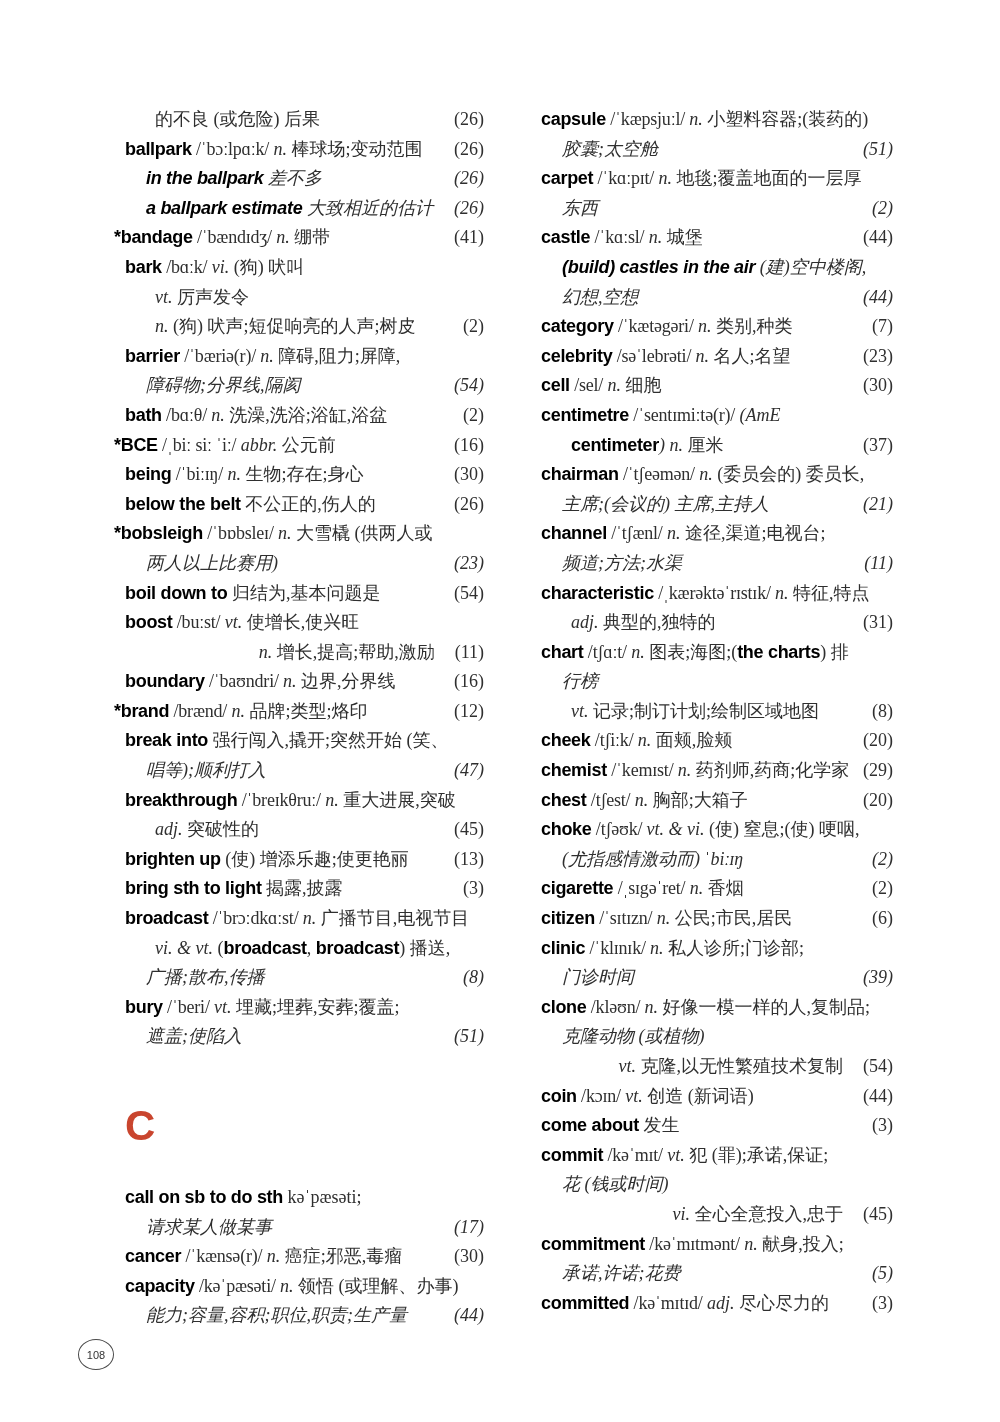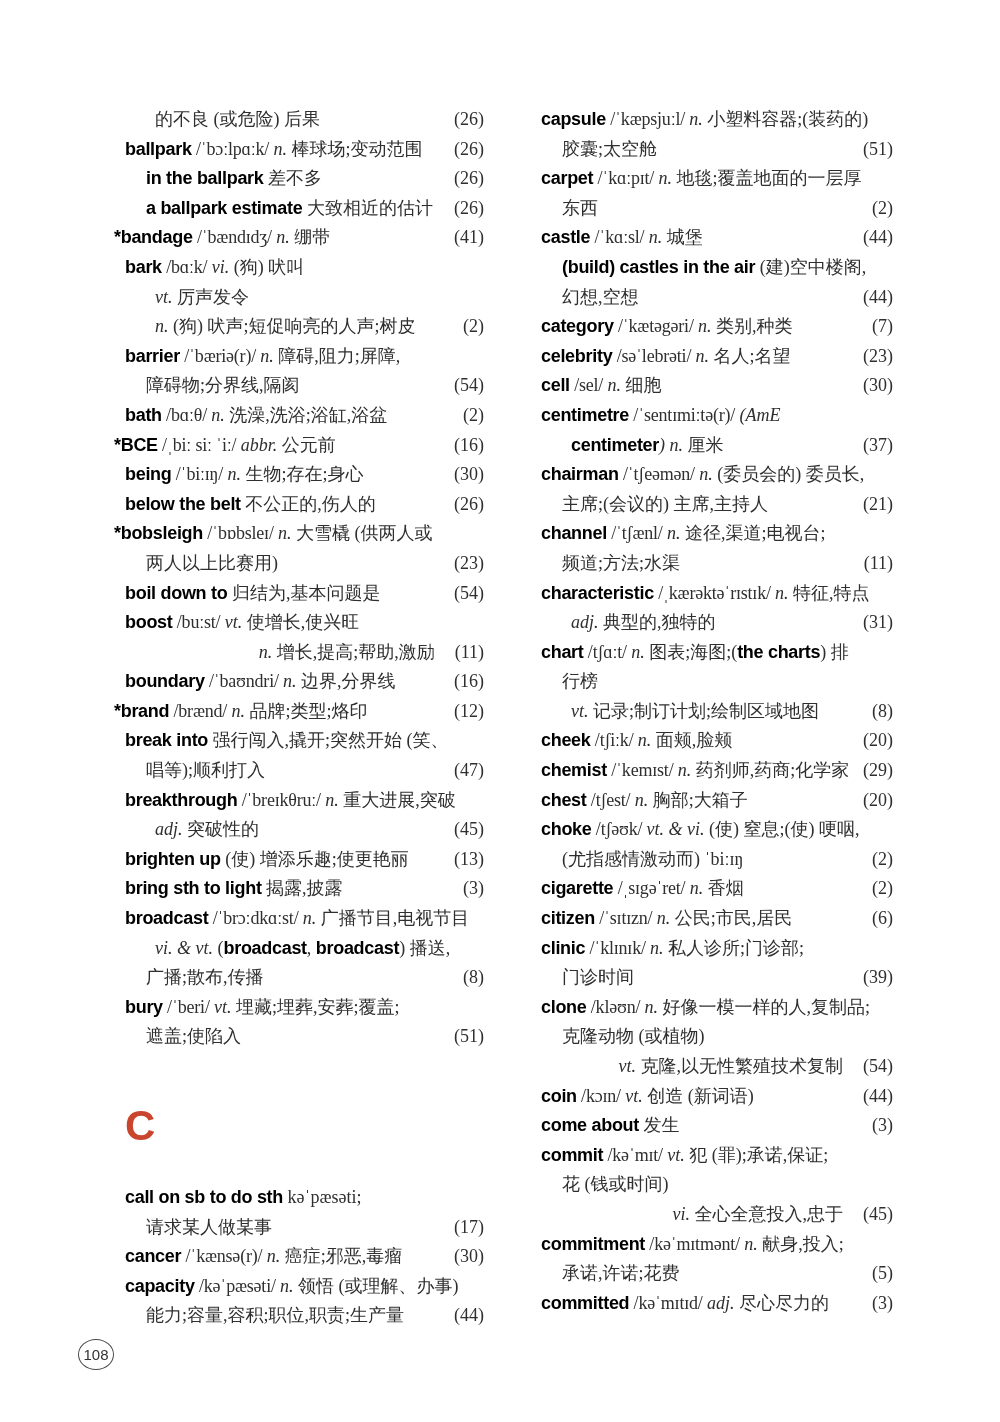--- a/index.html
+++ b/index.html
@@ -12,41 +12,41 @@
   #col-left{left:125px;width:359px;}
   #col-right{left:541px;width:352px;}
   .line{
     display:flex;align-items:baseline;height:29.6px;line-height:29.6px;
     white-space:nowrap;font-size:18px;
   }
   .line .content{display:inline-block;}
   .line .ref{margin-left:auto;padding-left:6px;}
   .line.right .content{margin-left:auto;}
   .line.right .ref{margin-left:14px;flex:none;}
-  .ind1{padding-left:21px;}
+  .ind1{padding-left:21px;font-style:italic;}
   .ind2{padding-left:30px;}
   .star .content{margin-left:-11px;}
   .hw{
     font-family:"Liberation Sans","DejaVu Sans",sans-serif;
     font-weight:700;letter-spacing:-0.3px;color:#000000;
   }
   .ph{letter-spacing:-0.2px;}
   .pos{font-style:italic;}
   .zh{}
   .section-header{
     height:115px;display:flex;align-items:center;padding-top:16px;
     font-family:"Liberation Sans","DejaVu Sans",sans-serif;
     font-weight:700;font-size:42px;color:#c9452e;
   }
   .page-badge{
     position:absolute;left:78px;top:1339px;width:36px;height:31px;
     border:1.6px solid #4a4a4a;border-radius:50%;
     display:flex;align-items:center;justify-content:center;
     font-family:"Liberation Sans","DejaVu Sans",sans-serif;
-    font-size:15px;color:#333333;box-sizing:border-box;
+    font-size:11px;color:#333333;box-sizing:border-box;
   }
 </style>
 </head>
 <body>
 
 <div id="col-left" class="col">
     <div class="line ind2">
       <span class="content"><span class="zh">的不良 (或危险) 后果</span></span>
       <span class="ref">(26)</span>
     </div>

